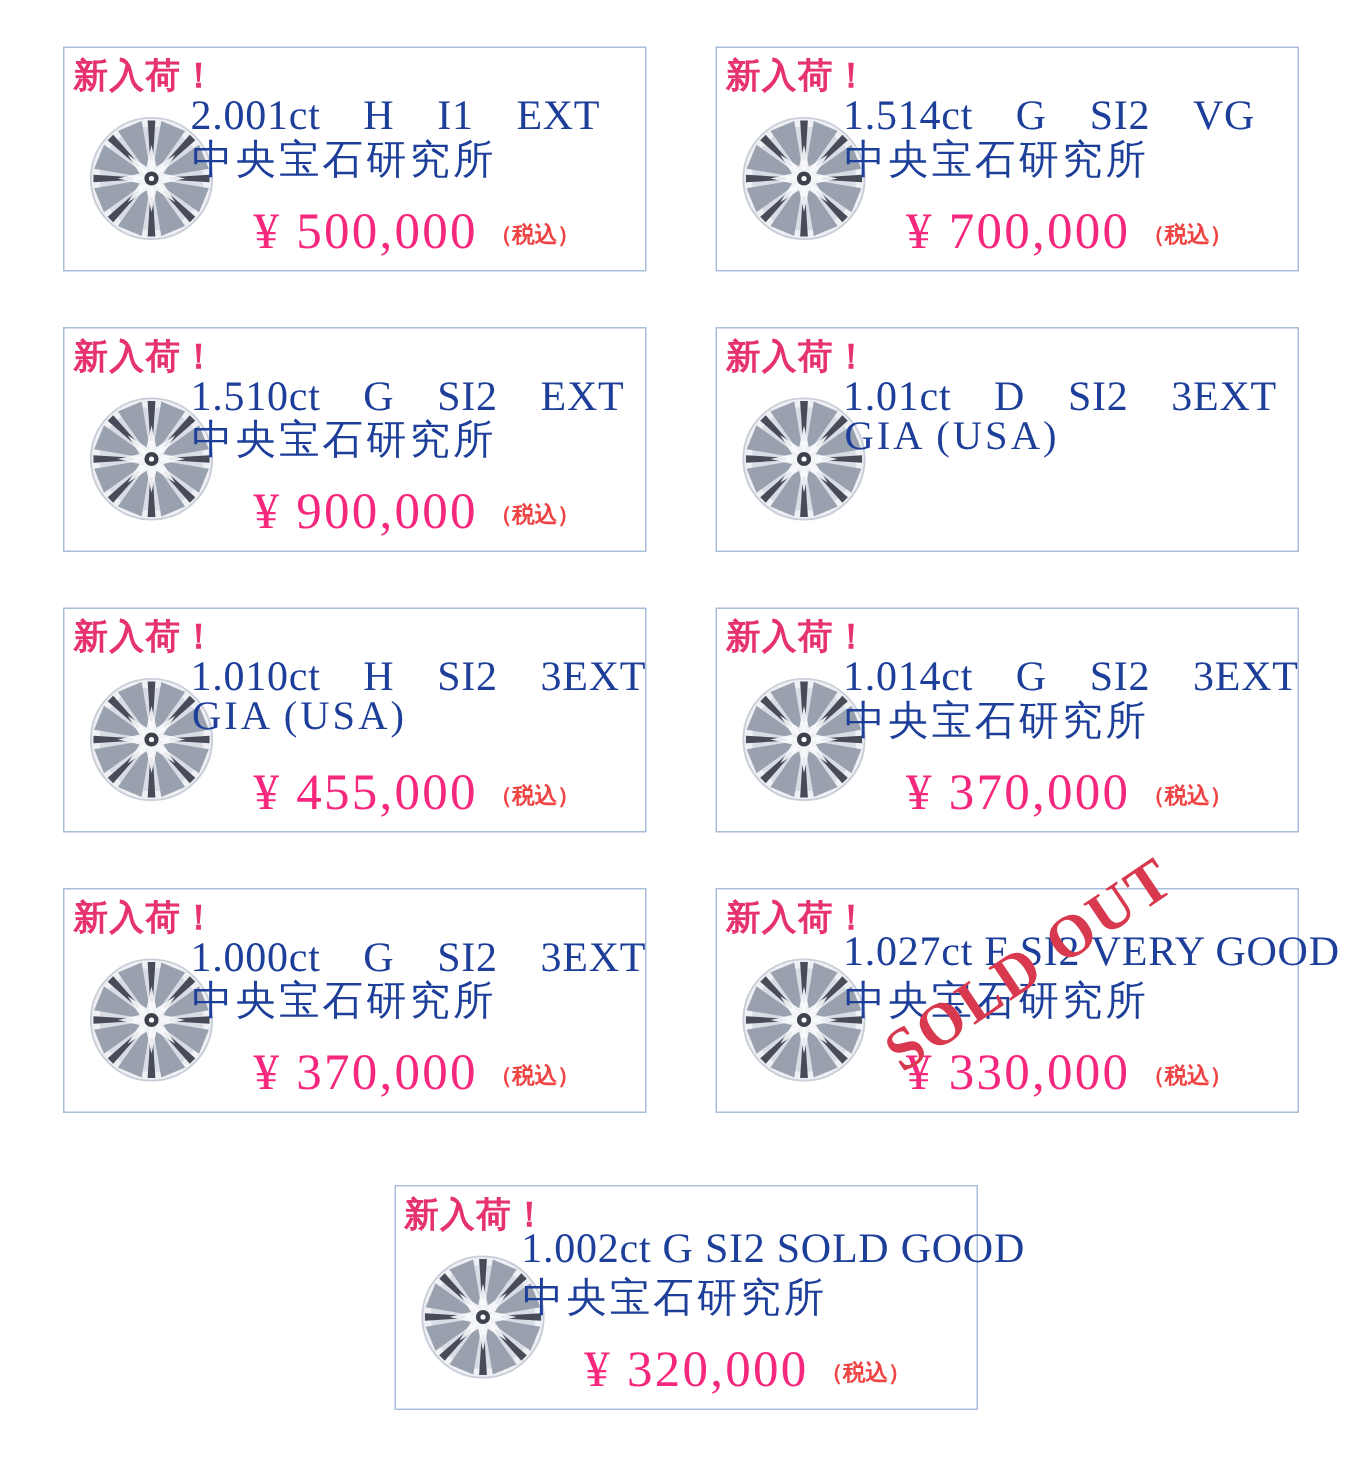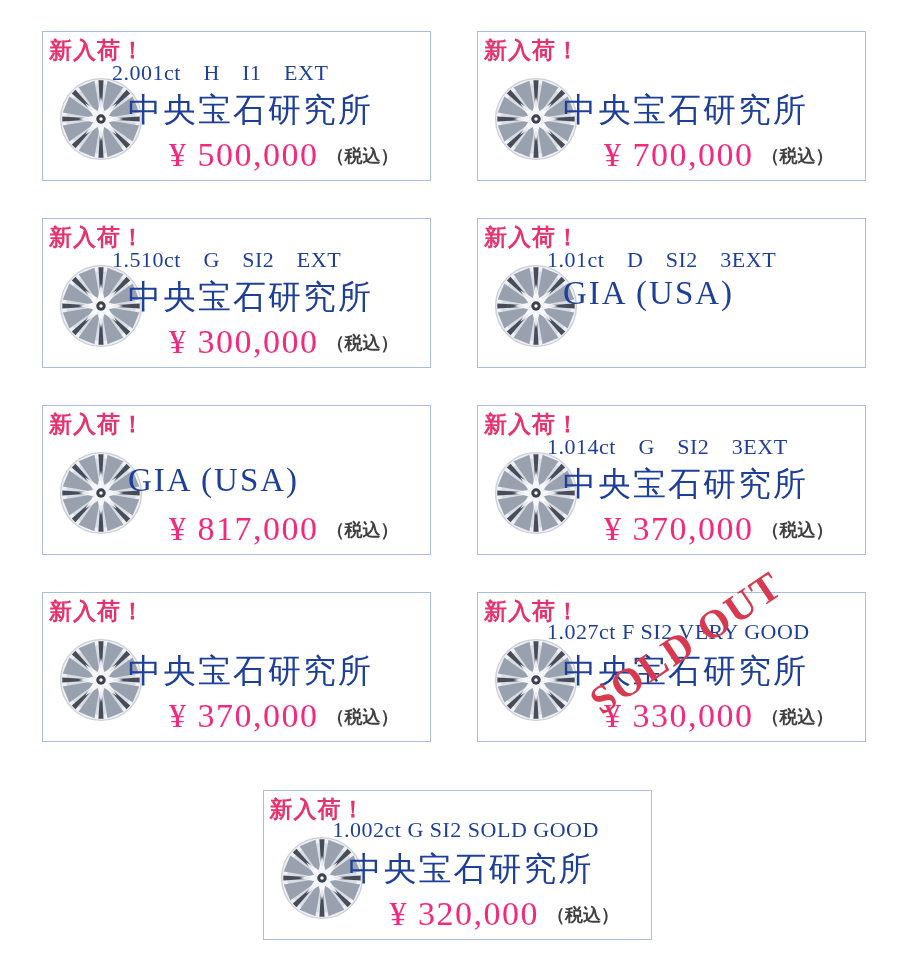--- a/index.html
+++ b/index.html
@@ -48,51 +48,51 @@
   .diamond {
     position: absolute;
     left: 15px;
     top: 44px;
     width: 86px;
     height: 86px;
   }
   .diamond svg { width: 100%; height: 100%; display: block; }
   .spec {
     position: absolute;
-    left: 69px;
+    left: 84px;
     top: 26px;
-    font-size: 22px;
+    font-size: 28px;
     letter-spacing: 0.5px;
     color: #1d3f9a;
     white-space: nowrap;
   }
   .lab {
     position: absolute;
     left: 85px;
     top: 56px;
-    font-size: 33px;
+    font-size: 27px;
     letter-spacing: 2px;
     color: #1d3f9a;
     white-space: nowrap;
   }
   .price-line {
     position: absolute;
     left: 126px;
     top: 104px;
     white-space: nowrap;
   }
   .price {
     font-size: 34px;
     letter-spacing: 1.5px;
     color: #f5287d;
   }
   .tax {
-    font-size: 18px;
+    font-size: 15px;
     font-weight: bold;
-    color: #404040;
+    color: #ef4444;
     margin-left: 8px;
     vertical-align: 4px;
   }
   .sold-out {
     position: absolute;
     left: 78px;
     top: 26px;
     width: 260px;
     text-align: center;
     font-size: 40px;
@@ -191,20 +191,21 @@
           <polygon points="47,5 53,5 51,36 49,36" transform="rotate(180 50 50)"></polygon>
           <polygon points="47,5 53,5 51,36 49,36" transform="rotate(225 50 50)"></polygon>
           <polygon points="47,5 53,5 51,36 49,36" transform="rotate(270 50 50)"></polygon>
           <polygon points="47,5 53,5 51,36 49,36" transform="rotate(315 50 50)"></polygon>
         </g>
         <polygon fill="#fafbfd" opacity="0.9" points="76,50 59.2,53.8 68.4,68.4 53.8,59.2 50,76 46.2,59.2 31.6,68.4 40.8,53.8 24,50 40.8,46.2 31.6,31.6 46.2,40.8 50,24 53.8,40.8 68.4,31.6 59.2,46.2"></polygon>
         <circle cx="50" cy="50" r="5.5" fill="#3d414b"></circle>
         <circle cx="50" cy="50" r="2" fill="#ffffff"></circle>
       </svg>
     </div>
+    <div class="spec">1.514ct　G　SI2　VG</div>
     <div class="lab">中央宝石研究所</div>
     <div class="price-line">
       <span class="price">¥ 700,000</span><span class="tax">（税込）</span>
     </div>
 
   </div>
 
   <div class="card">
     <div class="badge">新入荷！</div>
     <div class="diamond">
@@ -241,21 +242,21 @@
           <polygon points="47,5 53,5 51,36 49,36" transform="rotate(315 50 50)"></polygon>
         </g>
         <polygon fill="#fafbfd" opacity="0.9" points="76,50 59.2,53.8 68.4,68.4 53.8,59.2 50,76 46.2,59.2 31.6,68.4 40.8,53.8 24,50 40.8,46.2 31.6,31.6 46.2,40.8 50,24 53.8,40.8 68.4,31.6 59.2,46.2"></polygon>
         <circle cx="50" cy="50" r="5.5" fill="#3d414b"></circle>
         <circle cx="50" cy="50" r="2" fill="#ffffff"></circle>
       </svg>
     </div>
     <div class="spec">1.510ct　G　SI2　EXT</div>
     <div class="lab">中央宝石研究所</div>
     <div class="price-line">
-      <span class="price">¥ 300,000</span><span class="tax">（税込）</span>
+      <span class="price">¥ 900,000</span><span class="tax">（税込）</span>
     </div>
 
   </div>
 
   <div class="card">
     <div class="badge">新入荷！</div>
     <div class="diamond">
       <svg viewBox="0 0 100 100" aria-hidden="true">
         <circle cx="50" cy="50" r="47" fill="#eef0f4" stroke="#c9ced8" stroke-width="1.5"></circle>
         <g fill="#d8dce5">
@@ -331,23 +332,24 @@
           <polygon points="47,5 53,5 51,36 49,36" transform="rotate(180 50 50)"></polygon>
           <polygon points="47,5 53,5 51,36 49,36" transform="rotate(225 50 50)"></polygon>
           <polygon points="47,5 53,5 51,36 49,36" transform="rotate(270 50 50)"></polygon>
           <polygon points="47,5 53,5 51,36 49,36" transform="rotate(315 50 50)"></polygon>
         </g>
         <polygon fill="#fafbfd" opacity="0.9" points="76,50 59.2,53.8 68.4,68.4 53.8,59.2 50,76 46.2,59.2 31.6,68.4 40.8,53.8 24,50 40.8,46.2 31.6,31.6 46.2,40.8 50,24 53.8,40.8 68.4,31.6 59.2,46.2"></polygon>
         <circle cx="50" cy="50" r="5.5" fill="#3d414b"></circle>
         <circle cx="50" cy="50" r="2" fill="#ffffff"></circle>
       </svg>
     </div>
+    <div class="spec">1.010ct　H　SI2　3EXT</div>
     <div class="lab">GIA (USA)</div>
     <div class="price-line">
-      <span class="price">¥ 817,000</span><span class="tax">（税込）</span>
+      <span class="price">¥ 455,000</span><span class="tax">（税込）</span>
     </div>
 
   </div>
 
   <div class="card">
     <div class="badge">新入荷！</div>
     <div class="diamond">
       <svg viewBox="0 0 100 100" aria-hidden="true">
         <circle cx="50" cy="50" r="47" fill="#eef0f4" stroke="#c9ced8" stroke-width="1.5"></circle>
         <g fill="#d8dce5">
@@ -426,20 +428,21 @@
           <polygon points="47,5 53,5 51,36 49,36" transform="rotate(180 50 50)"></polygon>
           <polygon points="47,5 53,5 51,36 49,36" transform="rotate(225 50 50)"></polygon>
           <polygon points="47,5 53,5 51,36 49,36" transform="rotate(270 50 50)"></polygon>
           <polygon points="47,5 53,5 51,36 49,36" transform="rotate(315 50 50)"></polygon>
         </g>
         <polygon fill="#fafbfd" opacity="0.9" points="76,50 59.2,53.8 68.4,68.4 53.8,59.2 50,76 46.2,59.2 31.6,68.4 40.8,53.8 24,50 40.8,46.2 31.6,31.6 46.2,40.8 50,24 53.8,40.8 68.4,31.6 59.2,46.2"></polygon>
         <circle cx="50" cy="50" r="5.5" fill="#3d414b"></circle>
         <circle cx="50" cy="50" r="2" fill="#ffffff"></circle>
       </svg>
     </div>
+    <div class="spec">1.000ct　G　SI2　3EXT</div>
     <div class="lab">中央宝石研究所</div>
     <div class="price-line">
       <span class="price">¥ 370,000</span><span class="tax">（税込）</span>
     </div>
 
   </div>
 
   <div class="card">
     <div class="badge">新入荷！</div>
     <div class="diamond">

